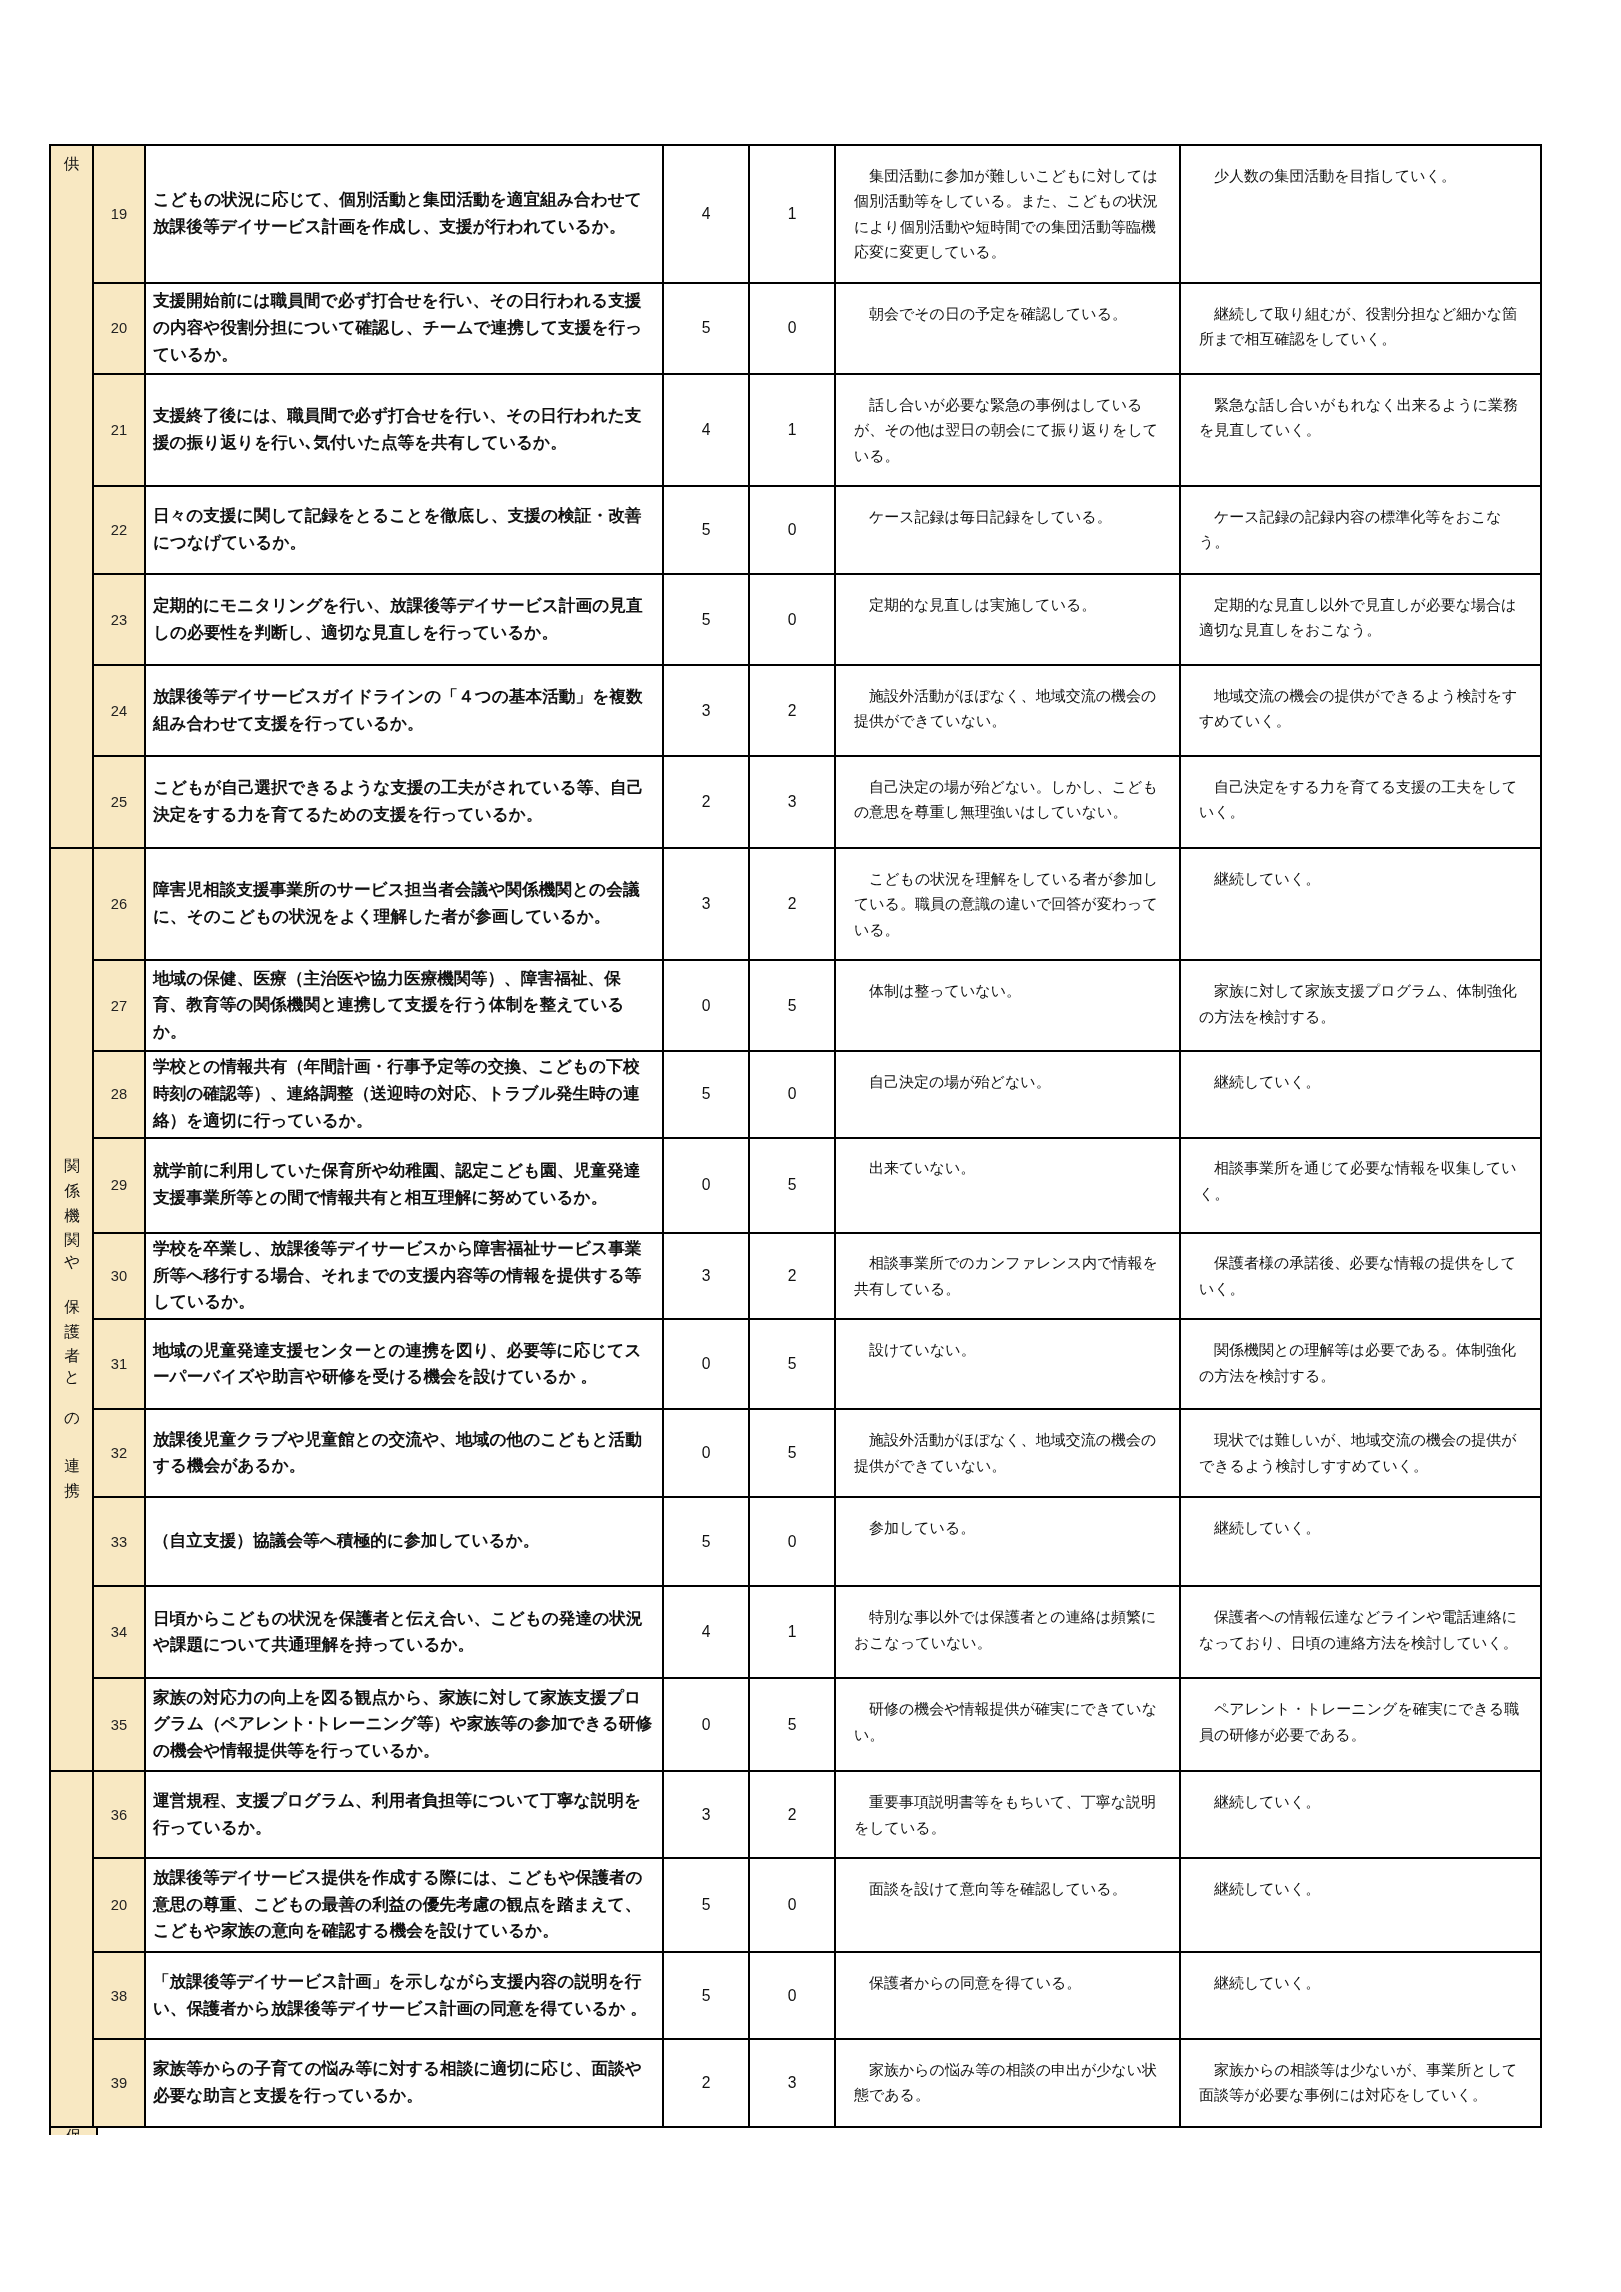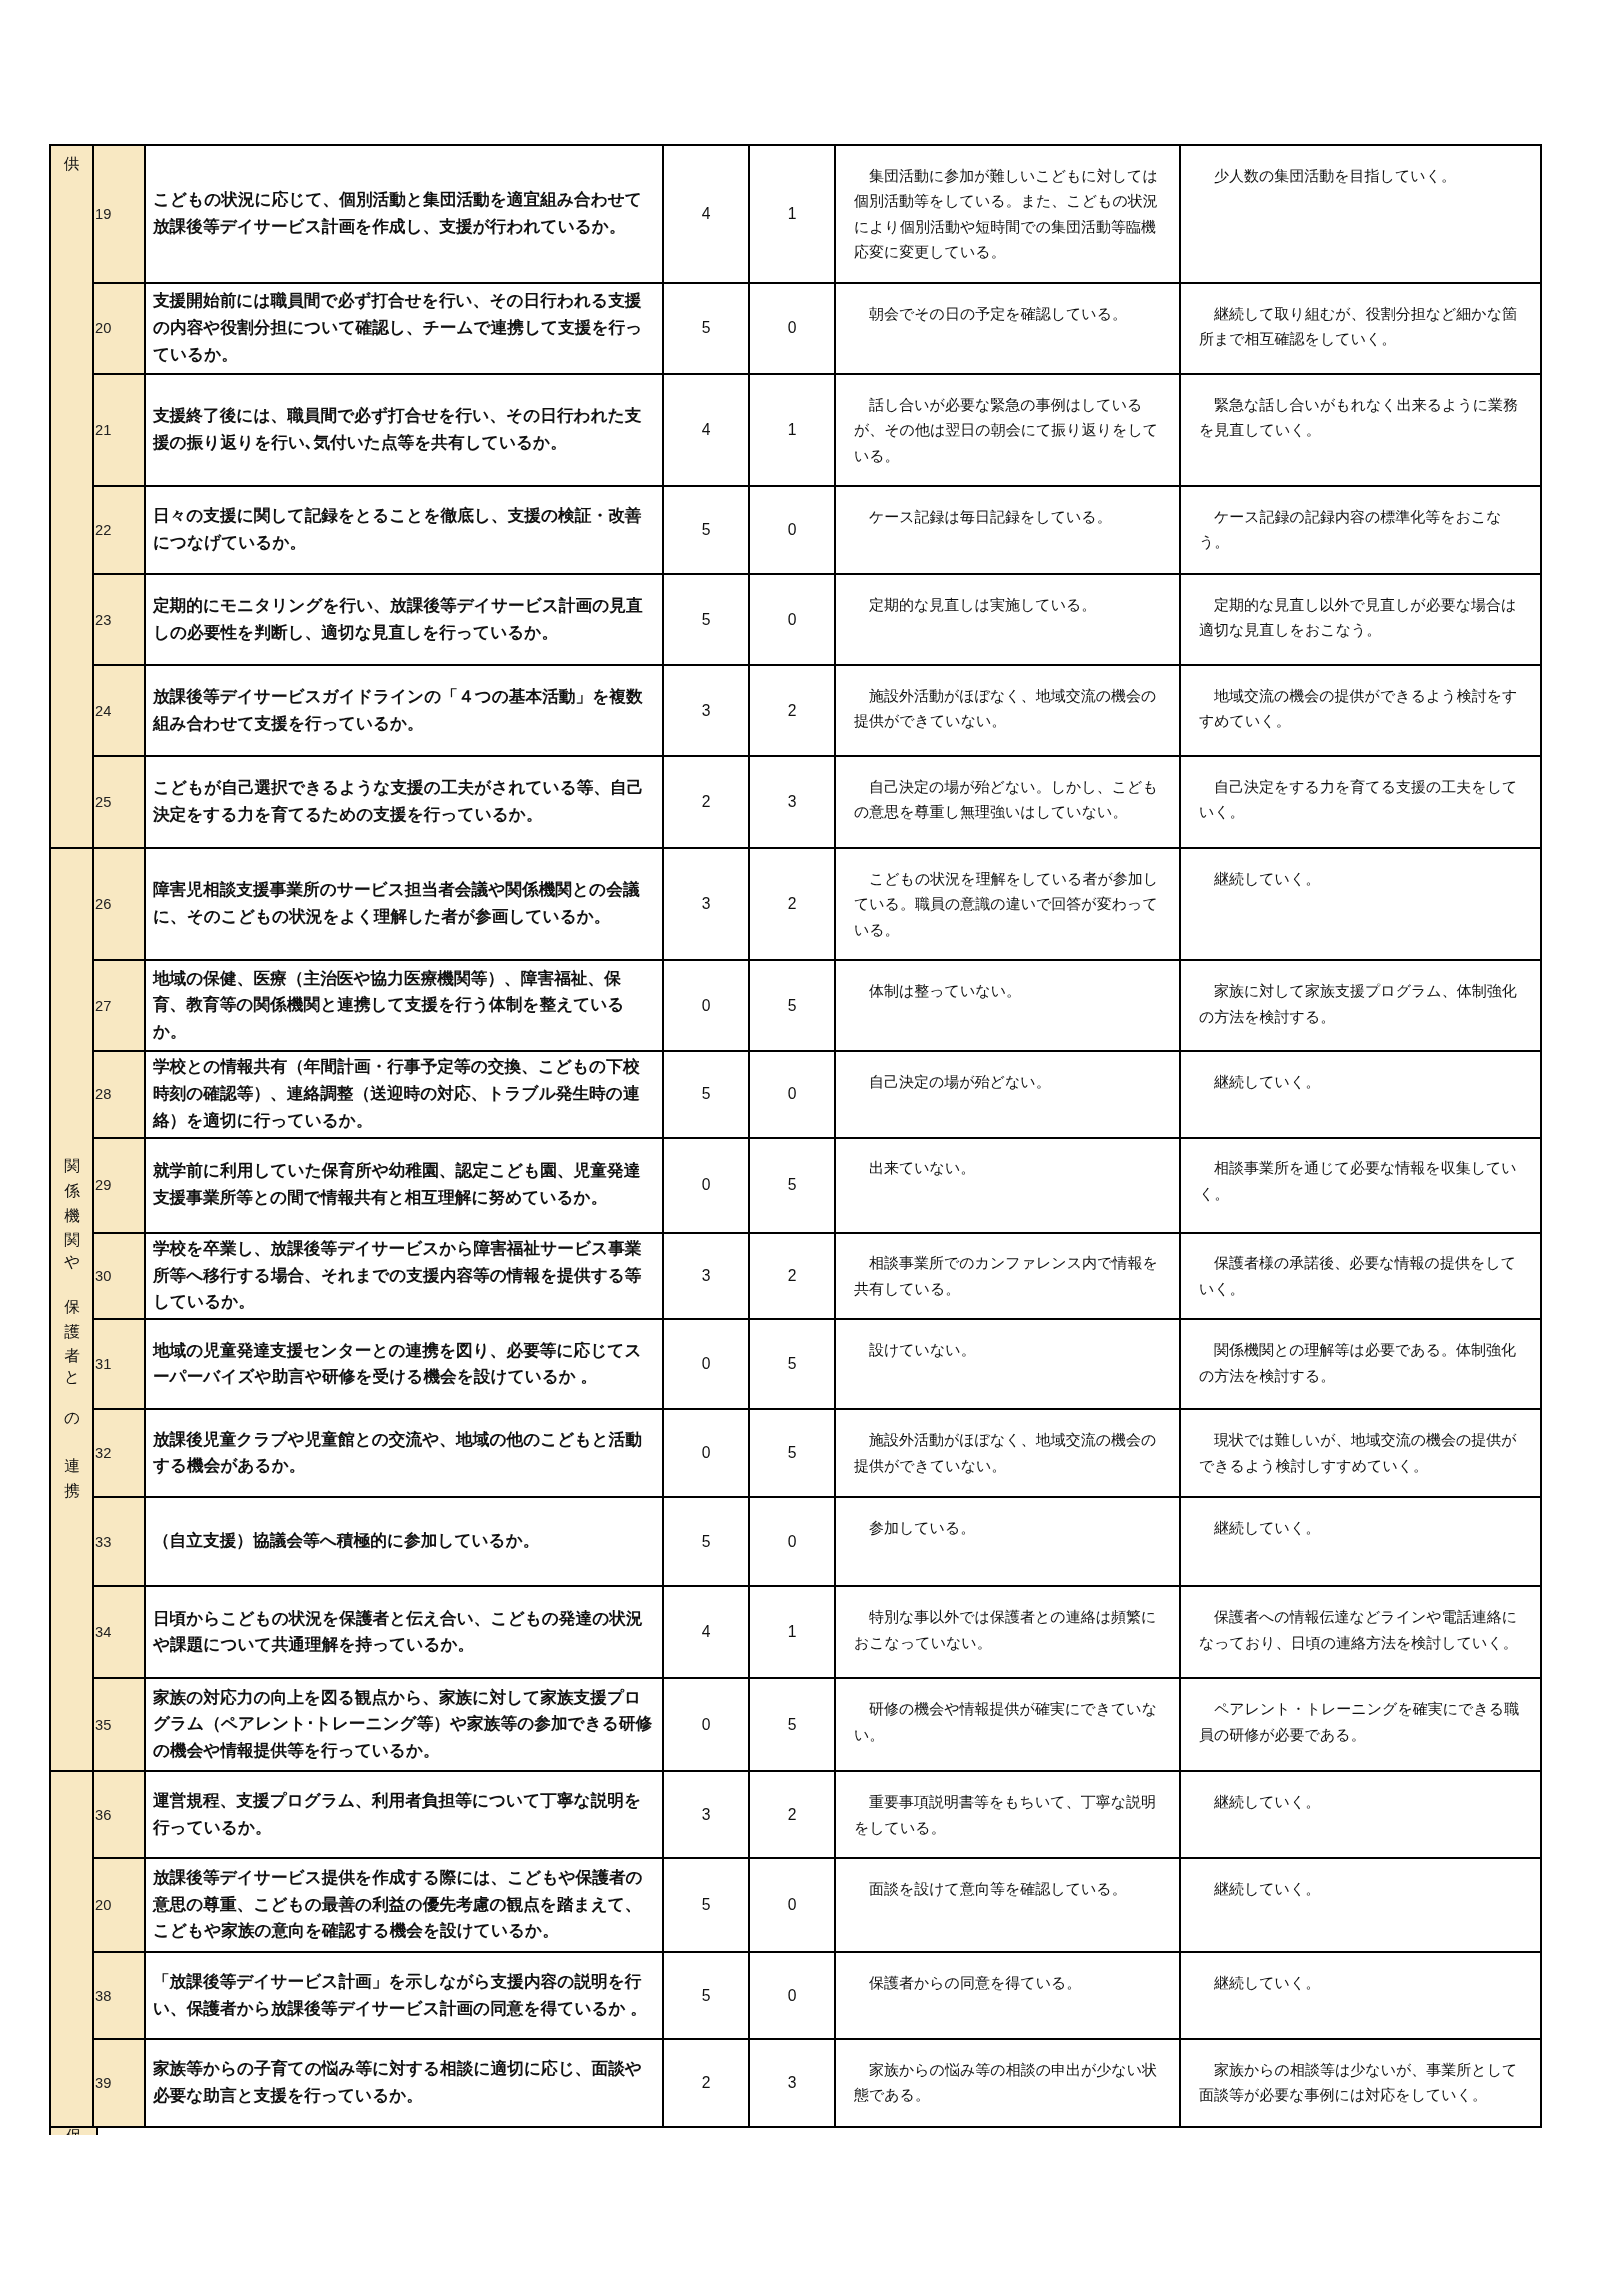--- a/index.html
+++ b/index.html
@@ -6,21 +6,21 @@
   body{
     width:1621px;height:2293px;position:relative;
     background:#ffffff;color:#111;
     font-family:"Liberation Sans","DejaVu Sans",sans-serif;
     overflow:hidden;
   }
   .sheet{position:absolute;left:49px;top:144px;}
   table{border-collapse:collapse;table-layout:fixed;}
   td{border:2.9px solid #000;overflow:hidden;box-sizing:border-box;}
   td.cat,td.num{background:#F8E8C2;}
-  td.num{text-align:left;vertical-align:middle;font-size:14.7px;color:#222;}
+  td.num{text-align:center;vertical-align:middle;font-size:14.7px;color:#222;}
   td.q{vertical-align:middle;font-size:16.7px;line-height:1.6;padding:2px 7.8px 2px 6.9px;background:#fff;font-weight:bold;}
   td.cnt{text-align:center;vertical-align:middle;font-size:15.7px;background:#fff;}
   td.cmt{vertical-align:top;font-size:15px;line-height:1.7;padding:3.9px 4.9px;background:#fff;}
   td.cmt p{margin:13px;text-indent:1em;}
   td.cat-top{vertical-align:top;text-align:center;padding-top:7.8px;font-size:15.7px;}
   td.cat-mid{vertical-align:middle;text-align:center;}
   .vtext{
     display:inline-block;
     writing-mode:vertical-rl;text-orientation:upright;
     font-size:15.7px;letter-spacing:24.5px;margin-bottom:-24.5px;

